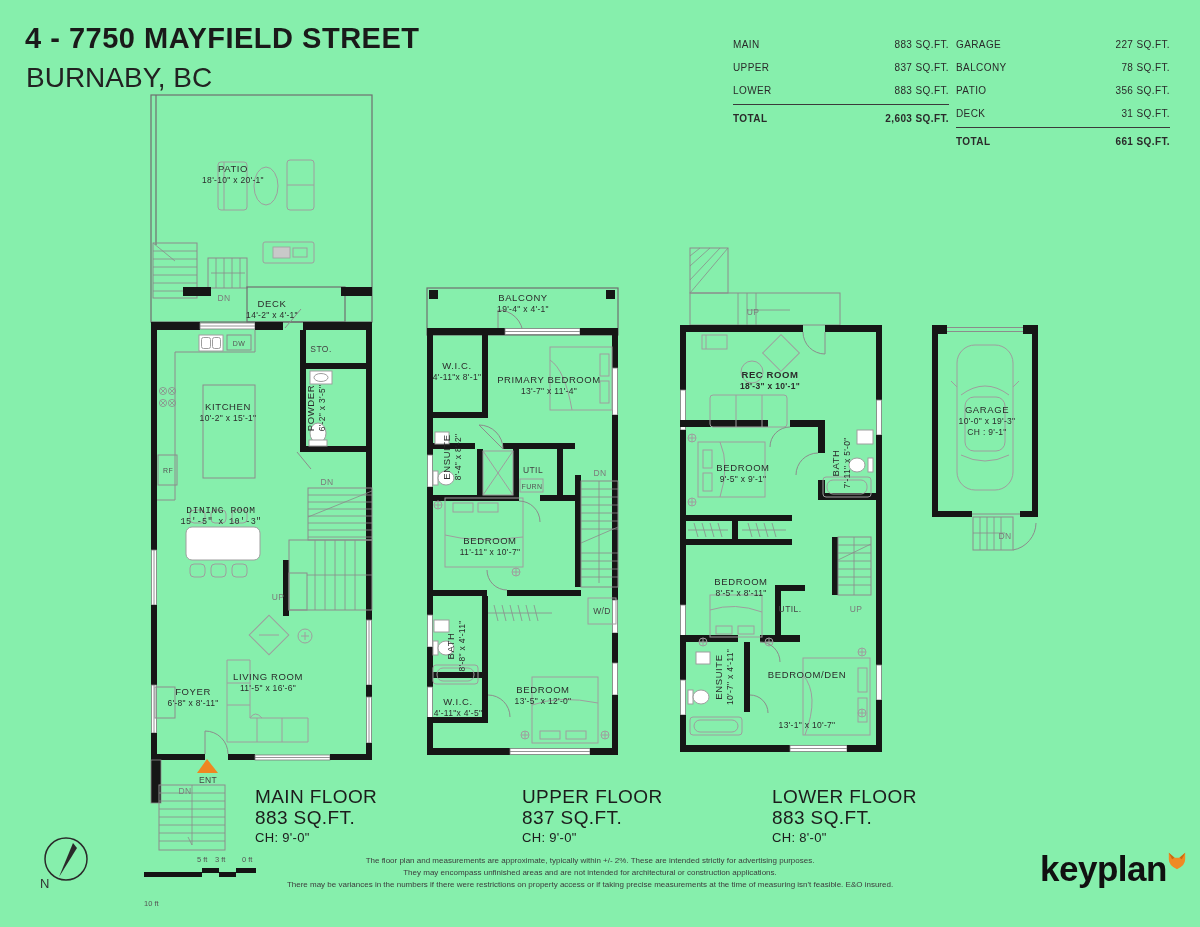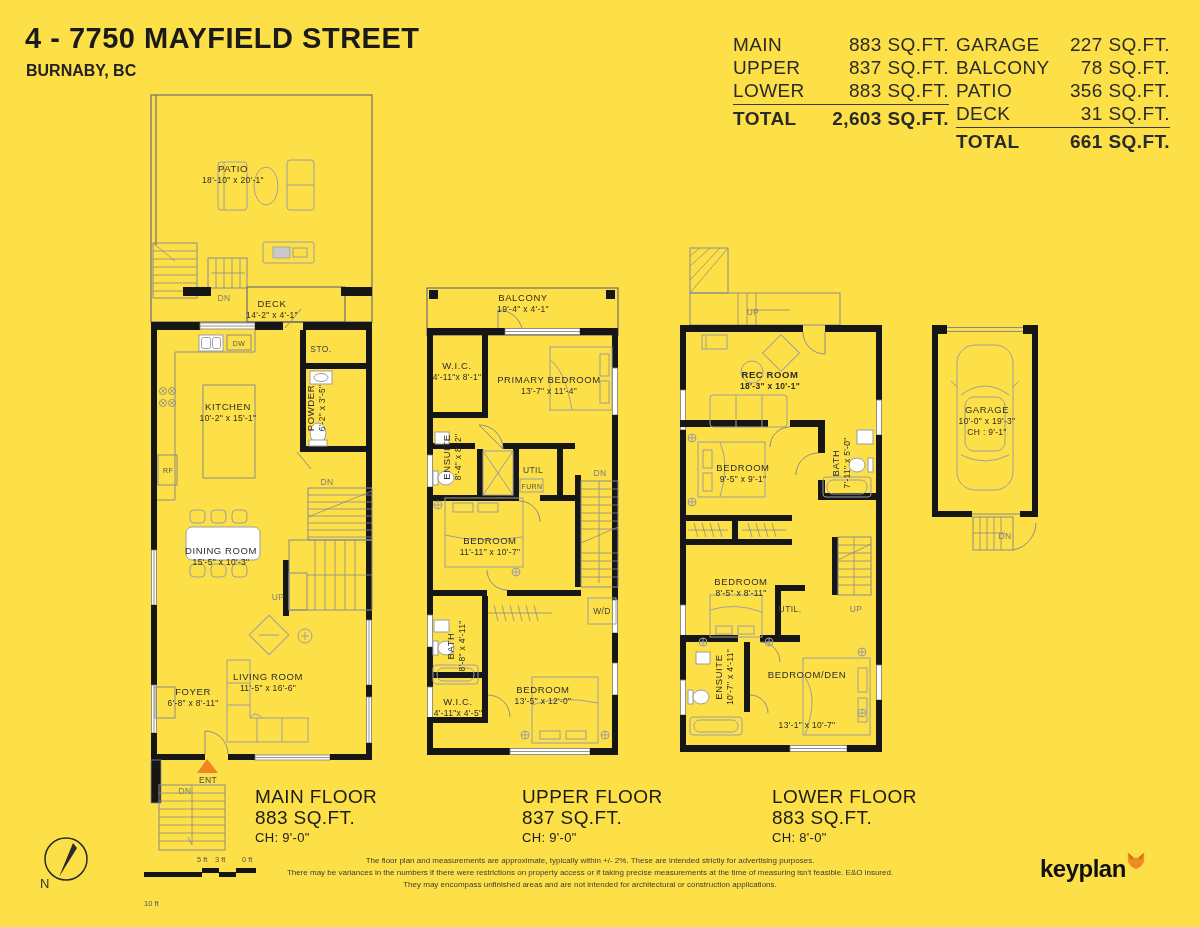--- a/index.html
+++ b/index.html
@@ -1,21 +1,21 @@
 <!DOCTYPE html>
 <html><head>
 <meta charset="utf-8">
 <style>
   html,body{margin:0;padding:0;background:#fff;}
-  .page{position:relative;width:1200px;height:927px;background:#fde047;overflow:hidden;
+  .page{position:relative;width:1200px;height:927px;background:#86efac;overflow:hidden;
         font-family:"Liberation Sans",sans-serif;color:#222;}
   
   .title{position:absolute;left:25px;top:22px;font-size:29px;font-weight:600;letter-spacing:0.5px;color:#1a1a1a;white-space:nowrap;}
-  .subtitle{position:absolute;left:26px;top:62px;font-size:16px;font-weight:700;color:#222;white-space:nowrap;}
-  .tbl{position:absolute;top:33px;font-size:19px;color:#2a2a2a;}
+  .subtitle{position:absolute;left:26px;top:62px;font-size:28px;font-weight:400;color:#222;white-space:nowrap;}
+  .tbl{position:absolute;top:33px;font-size:10px;color:#2a2a2a;}
   .tbl-row{display:flex;justify-content:space-between;align-items:center;height:23px;letter-spacing:0.4px;}
   .tbl-sep{border-bottom:1.6px solid #3a3a3a;margin-top:2px;}
   .tbl-total{display:flex;justify-content:space-between;align-items:center;height:27px;font-weight:700;letter-spacing:0.4px;}
   
   .rlabel{position:absolute;transform:translate(-50%,-50%);display:flex;flex-direction:column;align-items:center;white-space:nowrap;color:#2b2b2b;text-align:center;line-height:1.25;}
   .rlabel.rot{transform:translate(-50%,-50%) rotate(-90deg);}
   .rname{font-size:9.5px;letter-spacing:0.6px;}
   .rdims{font-size:8.5px;letter-spacing:0.3px;}
   .slabel{position:absolute;transform:translate(-50%,-50%);font-size:8.5px;letter-spacing:0.4px;color:#444;white-space:nowrap;}
   .slabel.gray{color:#7b7b7b;}
@@ -29,21 +29,21 @@
   svg .thind{fill:none;stroke:#6f6f6f;stroke-width:1.2;}
   svg .furn{fill:#fff;stroke:#9e9e9e;stroke-width:1;}
   svg .furn2{fill:none;stroke:#9e9e9e;stroke-width:1;}
   svg .door{fill:none;stroke:#8c8c8c;stroke-width:1;}
   svg .win{fill:#fff;stroke:#7a7a7a;stroke-width:0.8;}
   svg .tread{stroke:#8c8c8c;stroke-width:0.8;}
   
   .disclaimer{position:absolute;left:240px;top:855px;width:700px;text-align:center;font-size:8px;line-height:12px;color:#3c3c3c;}
   .scale-label{position:absolute;font-size:7.5px;color:#555;}
   .logo{position:absolute;left:1040px;top:851px;display:flex;align-items:flex-start;}
-  .logo-text{font-size:24px;font-weight:600;letter-spacing:-0.5px;color:#111;line-height:36px;}
+  .logo-text{font-size:35px;font-weight:600;letter-spacing:-0.5px;color:#111;line-height:36px;}
   .compass-n{position:absolute;left:40px;top:876px;font-size:13px;color:#333;}
 </style>
 </head>
 <body>
 
 <div class="page">
 
   <div class="title">4 - 7750 MAYFIELD STREET</div>
   <div class="subtitle">BURNABY, BC</div>
 
@@ -576,21 +576,21 @@
     <span class="rname">POWDER</span>
     <span class="rdims">6'-2" x 3'-5"</span>
   </div>
   <span class="slabel tiny" style="left:239px;top:343px;">DW</span>
   <span class="slabel tiny" style="left:168px;top:470px;">RF</span>
   <div class="rlabel" style="left:228px;top:412px;">
     <span class="rname">KITCHEN</span>
     <span class="rdims">10'-2" x 15'-1"</span>
   </div>
   <span class="slabel gray" style="left:327px;top:482px;">DN</span>
-  <div class="rlabel" style="left:221px;top:556px;">
+  <div class="rlabel" style="left:221px;top:516px;font-family:Liberation Mono, monospace;">
     <span class="rname">DINING ROOM</span>
     <span class="rdims">15'-5" x 10'-3"</span>
   </div>
   <span class="slabel gray" style="left:278px;top:597px;">UP</span>
   <div class="rlabel" style="left:268px;top:682px;">
     <span class="rname">LIVING ROOM</span>
     <span class="rdims">11'-5" x 16'-6"</span>
   </div>
   <div class="rlabel" style="left:193px;top:697px;">
     <span class="rname">FOYER</span>
@@ -698,22 +698,22 @@
   <span class="scale-label" style="left:242px;top:855px;">0 ft</span>
   <svg style="position:absolute;left:144px;top:866px;" width="114" height="14" viewBox="0 0 114 14">
     <rect x="0" y="6" width="58" height="5" fill="#141414"></rect>
     <rect x="58" y="2" width="17" height="5" fill="#141414"></rect>
     <rect x="75" y="6" width="17" height="5" fill="#141414"></rect>
     <rect x="92" y="2" width="20" height="5" fill="#141414"></rect>
   </svg>
 
   <div class="disclaimer">
     <div>The floor plan and measurements are approximate, typically within +/- 2%. These are intended strictly for advertising purposes.</div>
+    <div>They may encompass unfinished areas and are not intended for architectural or construction applications.</div>
     <div>There may be variances in the numbers if there were restrictions on property access or if taking precise measurements at the time of measuring isn't feasible. E&amp;O insured.</div>
-    <div>They may encompass unfinished areas and are not intended for architectural or construction applications.</div>
   </div>
 
   <div class="logo">
     <span class="logo-text">keyplan</span>
     <svg width="20" height="18" viewBox="0 0 24 22" style="margin-top:1px;">
       <path d="M2 1 L9 7 L15 7 L22 1 L22 9 Q22 17 12 21 Q2 17 2 9 Z" fill="#F08A24"></path>
       <path d="M2 1 L9 7 L6 9 Z" fill="#C96A12"></path>
       <path d="M22 1 L15 7 L18 9 Z" fill="#C96A12"></path>
     </svg>
   </div>

